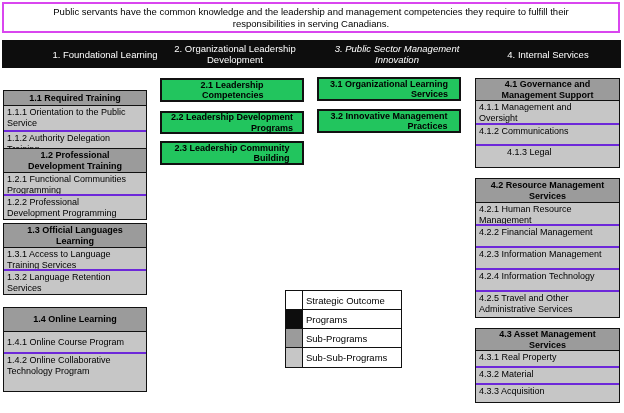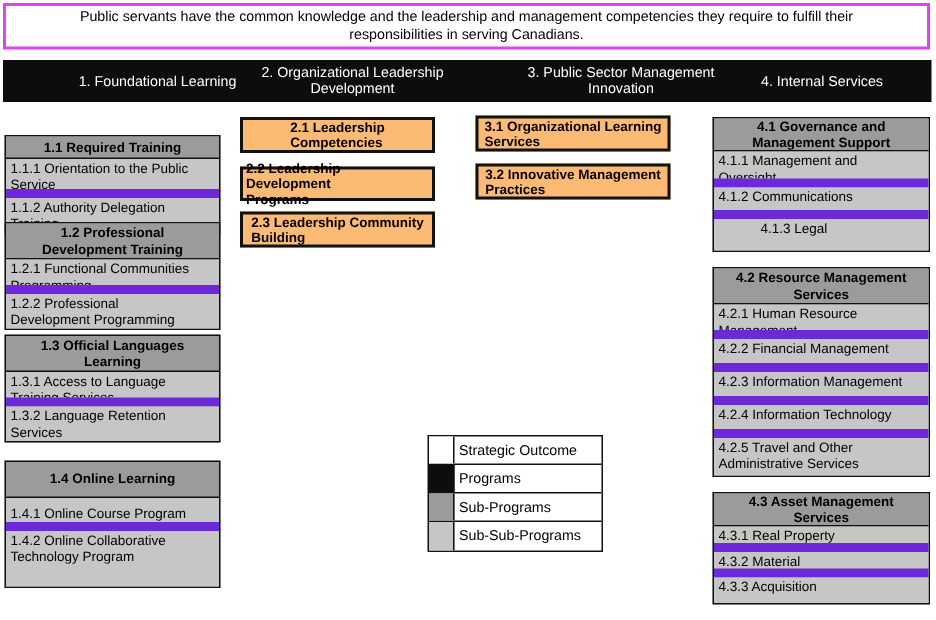--- a/index.html
+++ b/index.html
@@ -22,44 +22,44 @@
     background:#0d0d0d;
   }
   .program-label {
     position:absolute; top:0; height:100%;
     display:flex; align-items:center; justify-content:center;
     text-align:center; color:#fff; font-size:9.5px; line-height:11px;
     white-space:pre-line;
   }
   .pl1 { left:28px;  width:150px; }
   .pl2 { left:158px; width:150px; }
-  .pl3 { left:337px; width:150px; }
+  .pl3 { left:320px; width:150px;font-style:italic; }
   .pl4 { left:471px; width:150px; }
   
   .group {
     position:absolute; width:144px;
     border:1px solid #111; background:#c6c6c6;
   }
   .g41, .g42, .g43 { width:145px; }
   .g-header {
     background:#9b9b9b; font-weight:bold; font-size:9px; line-height:10.5px;
     display:flex; align-items:center; justify-content:center; text-align:center;
     border-bottom:1px solid #111; white-space:pre-line; padding:0 2px;
   }
   .g-item {
     font-size:9px; line-height:10.5px; padding:1px 2px 2px 3px;
-    border-bottom:6px solid #6d28d9; background:#c6c6c6; white-space:pre-line;
+    border-bottom:2px solid #6d28d9; background:#c6c6c6; white-space:pre-line;
     overflow:hidden;
   }
   .g-item:last-child { border-bottom:none; }
   
   .lone-box {
-    position:absolute; width:130px; border:2px solid #111; background:#fdba74;
+    position:absolute; width:144px; border:2px solid #111; background:#22c55e;
     font-weight:bold; font-size:9px; line-height:10.5px;
-    display:flex; align-items:center; justify-content:center; text-align:left;
+    display:flex; align-items:center; justify-content:center; text-align:right;
     white-space:pre-line; padding:0 2px;
   }
   
   .legend {
     position:absolute; left:285px; top:290px; width:117px;
     border:1px solid #111; background:#fff;
   }
   .legend-title {
     height:17px; border-bottom:1px solid #111;
     display:flex; align-items:center; justify-content:center; font-size:9.5px;

